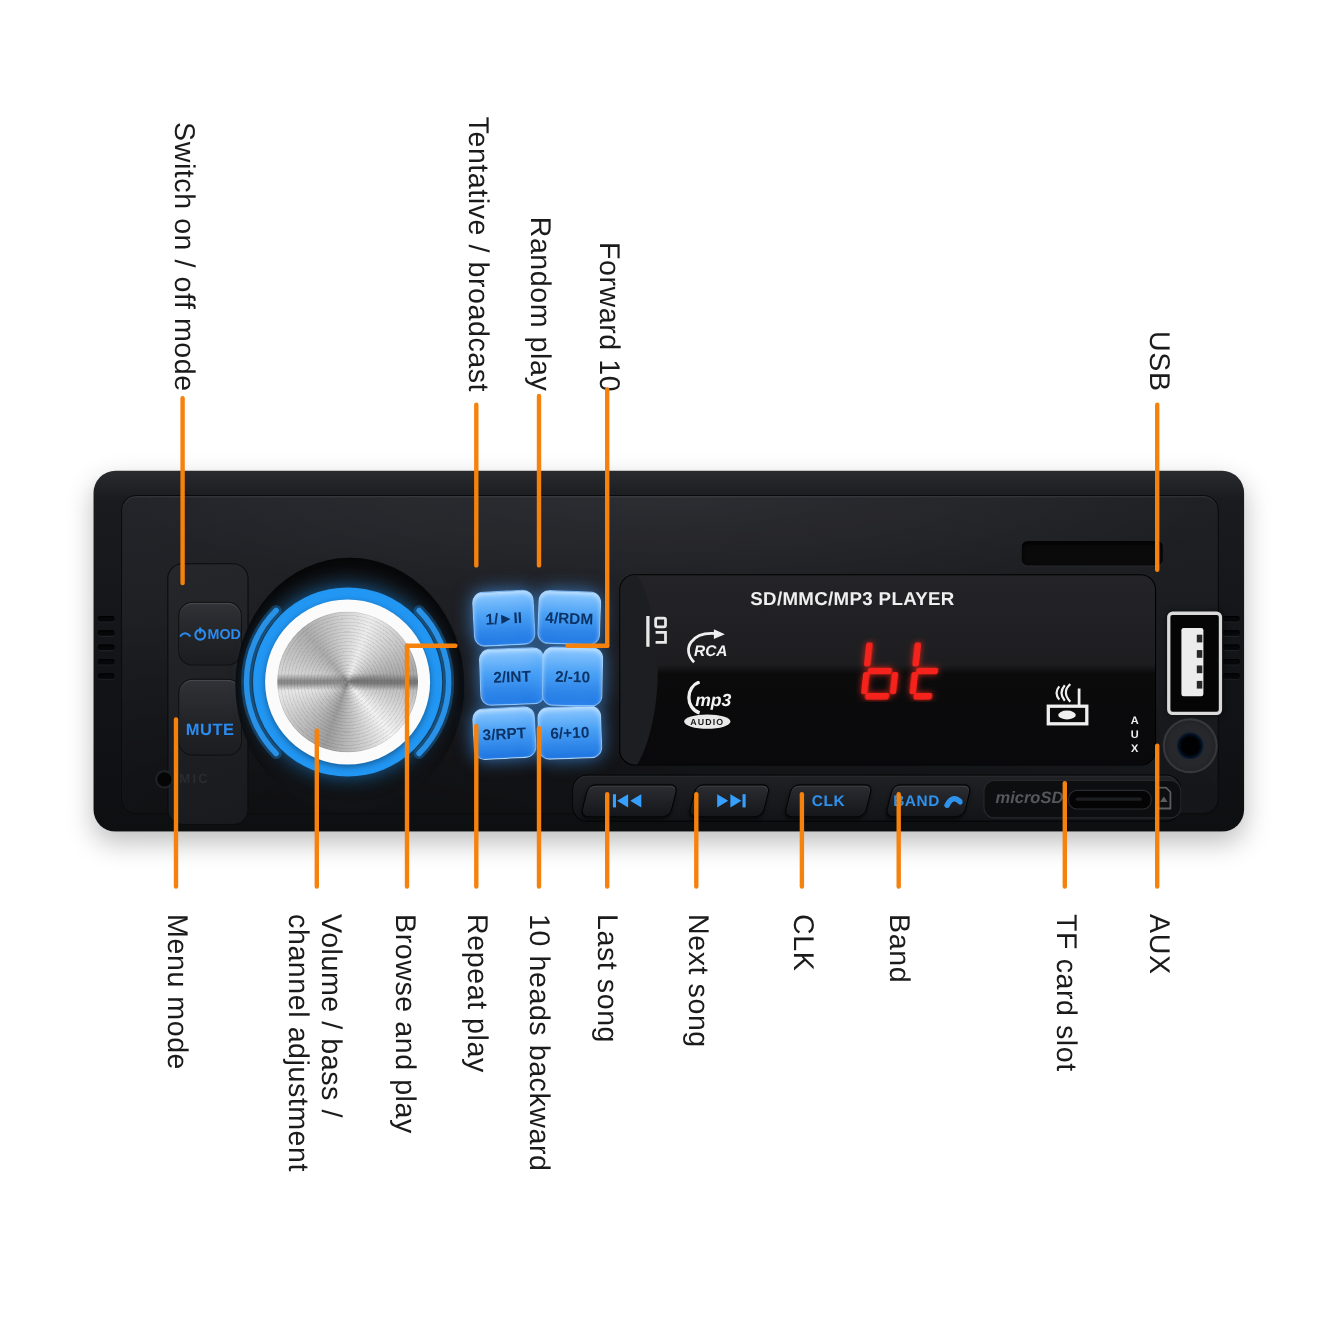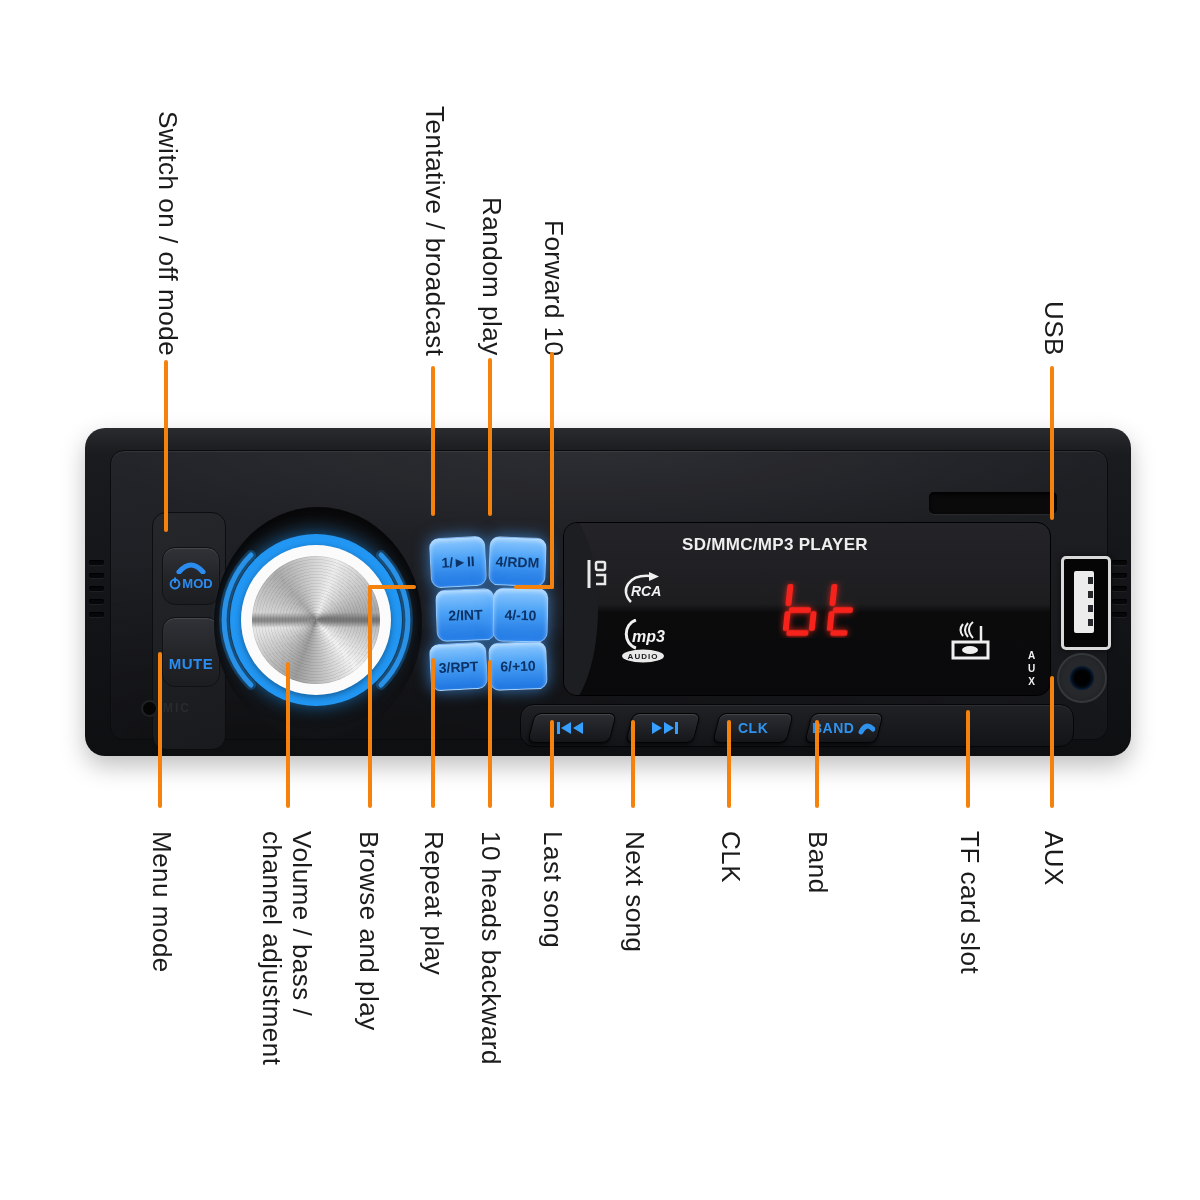--- a/index.html
+++ b/index.html
@@ -16,21 +16,21 @@
          box-shadow:0 10px 24px rgba(0,0,0,.25);z-index:10;}
   .face{position:absolute;left:25px;top:22px;width:996px;height:288px;border-radius:14px;
         background:linear-gradient(175deg,#24252a 0%,#1d1e22 40%,#17181b 100%);
         border:1px solid #0a0b0c;box-shadow:inset 0 1px 1px rgba(255,255,255,.08);}
   .face-shade{position:absolute;inset:0;border-radius:14px;pointer-events:none;
         background:radial-gradient(120% 80% at 50% 0%,rgba(255,255,255,.05),transparent 45%),
                    radial-gradient(90% 110% at 12% 100%,rgba(0,0,0,.38),transparent 55%),
                    radial-gradient(90% 110% at 60% 110%,rgba(0,0,0,.30),transparent 55%);}
   .slat{position:absolute;width:15px;height:5px;border-radius:2px;background:#060708;
         box-shadow:inset 0 1px 1px #000,0 1px 0 rgba(255,255,255,.05);}
-  .sidebtn{position:absolute;border-radius:13px;display:flex;flex-direction:column;
+  .sidebtn{position:absolute;border-radius:13px;display:flex;
         align-items:center;justify-content:center;gap:2px;
         background:linear-gradient(180deg,#303237 0%,#232428 55%,#1c1d21 100%);
         border:1px solid #101113;box-shadow:inset 0 1px 1px rgba(255,255,255,.12);}
   .bluetxt{color:#2b8cf0;font-weight:bold;}
   .key{position:absolute;display:flex;align-items:center;justify-content:center;
        font-weight:bold;font-size:14px;color:#0c3266;border-radius:10px;
        background:linear-gradient(180deg,#8ec9ff 0%,#49a0f5 45%,#1d74e0 100%);
        border:1px solid rgba(190,225,255,.6);
        box-shadow:0 0 16px rgba(70,160,255,.7),inset 0 2px 4px rgba(255,255,255,.45);}
   .display{position:absolute;left:452px;top:71px;width:486px;height:172px;border-radius:14px;
@@ -129,21 +129,21 @@
       <div style="position:absolute;left:130px;top:94px;width:150px;height:150px;border-radius:50%;background:#fbfbfb;box-shadow:0 2px 6px rgba(0,0,0,.4);"></div>
       <div style="position:absolute;left:141px;top:105px;width:128px;height:128px;border-radius:50%;
                   background:
                    linear-gradient(to bottom,rgba(255,255,255,0) 44%,rgba(70,70,70,.55) 49%,rgba(70,70,70,.55) 51%,rgba(255,255,255,0) 56%),
                    repeating-radial-gradient(circle at 50% 50%,rgba(0,0,0,.07) 0 1px,rgba(255,255,255,0) 1px 3px),
                    conic-gradient(from 20deg,#ececec,#a8a8a8,#f2f2f2,#9c9c9c,#e6e6e6,#ababab,#ececec);"></div>
 
       <div class="key" style="left:319px;top:86px;width:54px;height:48px;transform:rotate(-3deg);">1/►II</div>
       <div class="key" style="left:378px;top:86px;width:55px;height:47px;transform:rotate(2deg);">4/RDM</div>
       <div class="key" style="left:325px;top:138px;width:57px;height:50px;transform:rotate(-2deg);">2/INT</div>
-      <div class="key" style="left:382px;top:137px;width:53px;height:52px;transform:rotate(1deg);">4/-10</div>
+      <div class="key" style="left:382px;top:137px;width:53px;height:52px;transform:rotate(1deg);">2/-10</div>
       <div class="key" style="left:319px;top:192px;width:55px;height:45px;transform:rotate(-3deg);">3/RPT</div>
       <div class="key" style="left:378px;top:191px;width:56px;height:46px;transform:rotate(-2deg);">6/+10</div>
 
       <div class="display">
         <div class="carve"></div>
         <div style="position:absolute;left:101px;top:12px;width:220px;text-align:center;font-size:17px;font-weight:bold;color:#efefef;letter-spacing:.3px;">SD/MMC/MP3 PLAYER</div>
 
         <svg style="position:absolute;left:20px;top:35px;" width="24" height="32" viewBox="0 0 24 32">
           <line x1="5" y1="2" x2="5" y2="30" stroke="#e8e8e8" stroke-width="3"></line>
           <rect x="12" y="4" width="9" height="8" rx="1.5" fill="none" stroke="#e8e8e8" stroke-width="2.5"></rect>
@@ -221,20 +221,30 @@
       </div>
       <div class="tbtn" style="left:697px;top:262px;width:70px;height:28px;">
         <div class="inner">
           <span>BAND</span>
           <svg width="17" height="14" viewBox="0 0 17 14">
             <path d="M3 11 Q8 1 15 8" stroke="#2f93ee" stroke-width="5" fill="none" stroke-linecap="round"></path>
           </svg>
         </div>
       </div>
 
+      <div style="position:absolute;left:783px;top:258px;width:178px;height:33px;border-radius:10px;background:#0d0e10;border:1px solid #26282c;">
+        <span style="position:absolute;left:10px;top:7px;font-size:15px;font-weight:bold;font-style:italic;color:#55575b;">microSD</span>
+        <div style="position:absolute;left:76px;top:8px;width:74px;height:16px;border-radius:8px;background:#040405;border:1px solid #2a2c30;">
+          <div style="position:absolute;left:6px;top:6px;width:60px;height:3px;border-radius:2px;background:#1d1e21;"></div>
+        </div>
+        <svg style="position:absolute;left:155px;top:5px;" width="16" height="22" viewBox="0 0 16 22">
+          <path d="M3 1 h7 l4 4 v15 h-11 z" fill="none" stroke="#5a5c60" stroke-width="1.6"></path>
+          <polygon points="8,9 11.5,14 4.5,14" fill="#5a5c60"></polygon>
+        </svg>
+      </div>
 
       <div style="position:absolute;left:950px;top:105px;width:44px;height:88px;border:3px solid #d9d9d9;border-radius:5px;background:#050506;box-shadow:0 0 6px rgba(0,0,0,.6);">
         <div style="position:absolute;left:10px;top:12px;width:20px;height:62px;background:#ececec;border-radius:2px;"></div>
         <div style="position:absolute;left:24px;top:18px;width:5px;height:7px;background:#26272a;"></div>
         <div style="position:absolute;left:24px;top:32px;width:5px;height:7px;background:#26272a;"></div>
         <div style="position:absolute;left:24px;top:46px;width:5px;height:7px;background:#26272a;"></div>
         <div style="position:absolute;left:24px;top:60px;width:5px;height:7px;background:#26272a;"></div>
       </div>
 
       <div style="position:absolute;left:946px;top:202px;width:46px;height:46px;border-radius:50%;background:radial-gradient(circle,#26282b 55%,#1a1b1e 100%);border:2px solid #35373b;">

